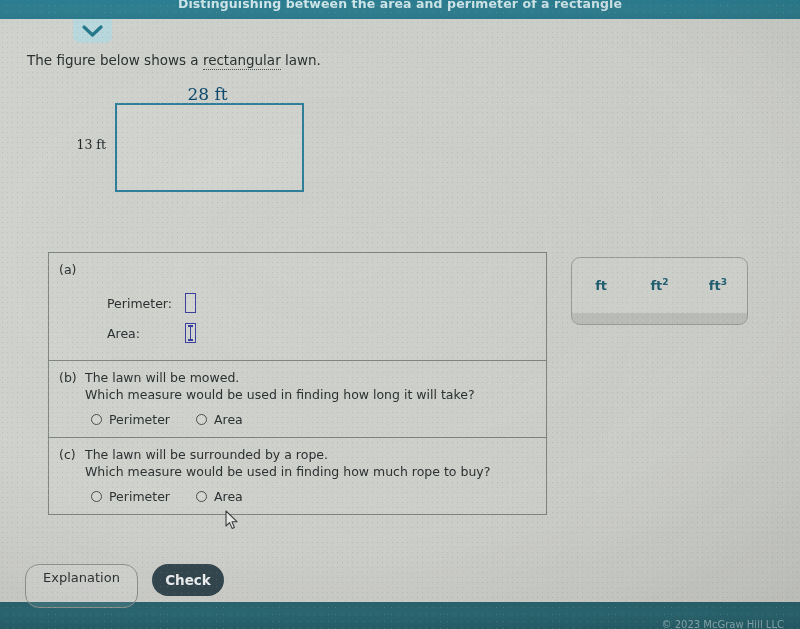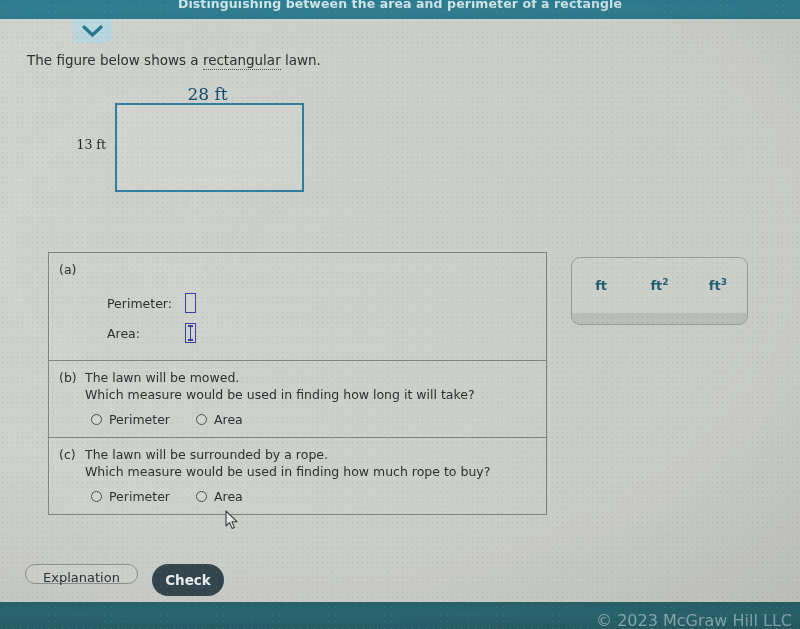--- a/index.html
+++ b/index.html
@@ -244,21 +244,21 @@
     font-size: 16px;
     color: #3c4446;
     line-height: 16px;
   }
   .tool-key svg { display: inline-block; vertical-align: middle; }
 
   
   #btn-explanation {
     position: absolute;
     left: 25px; top: 564px;
-    width: 113px; height: 20px;
+    width: 113px; height: 44px;
     border: 1px solid #8f9591;
     border-radius: 14px;
     box-sizing: border-box;
     background: rgba(255,255,255,0.10);
     color: #2d3234;
     font-size: 13px;
     line-height: 26px;
     text-align: center;
     z-index: 10;
   }
@@ -279,22 +279,22 @@
   
   #footer-bar {
     position: absolute;
     left: 0; top: 602px;
     width: 800px; height: 27px;
     background: linear-gradient(180deg, #2a6570 0%, #2c6b76 40%, #27616c 100%);
     z-index: 5;
   }
   #footer-copyright {
     position: absolute;
-    right: 8px; bottom: -1px;
-    font-size: 16px;
+    right: 16px; bottom: -1px;
+    font-size: 10px;
     color: #8fb2b8;
     white-space: nowrap;
     text-align: center;
   }
 
   
   #mouse-cursor {
     position: absolute;
     left: 225px; top: 510px;
     z-index: 50;

